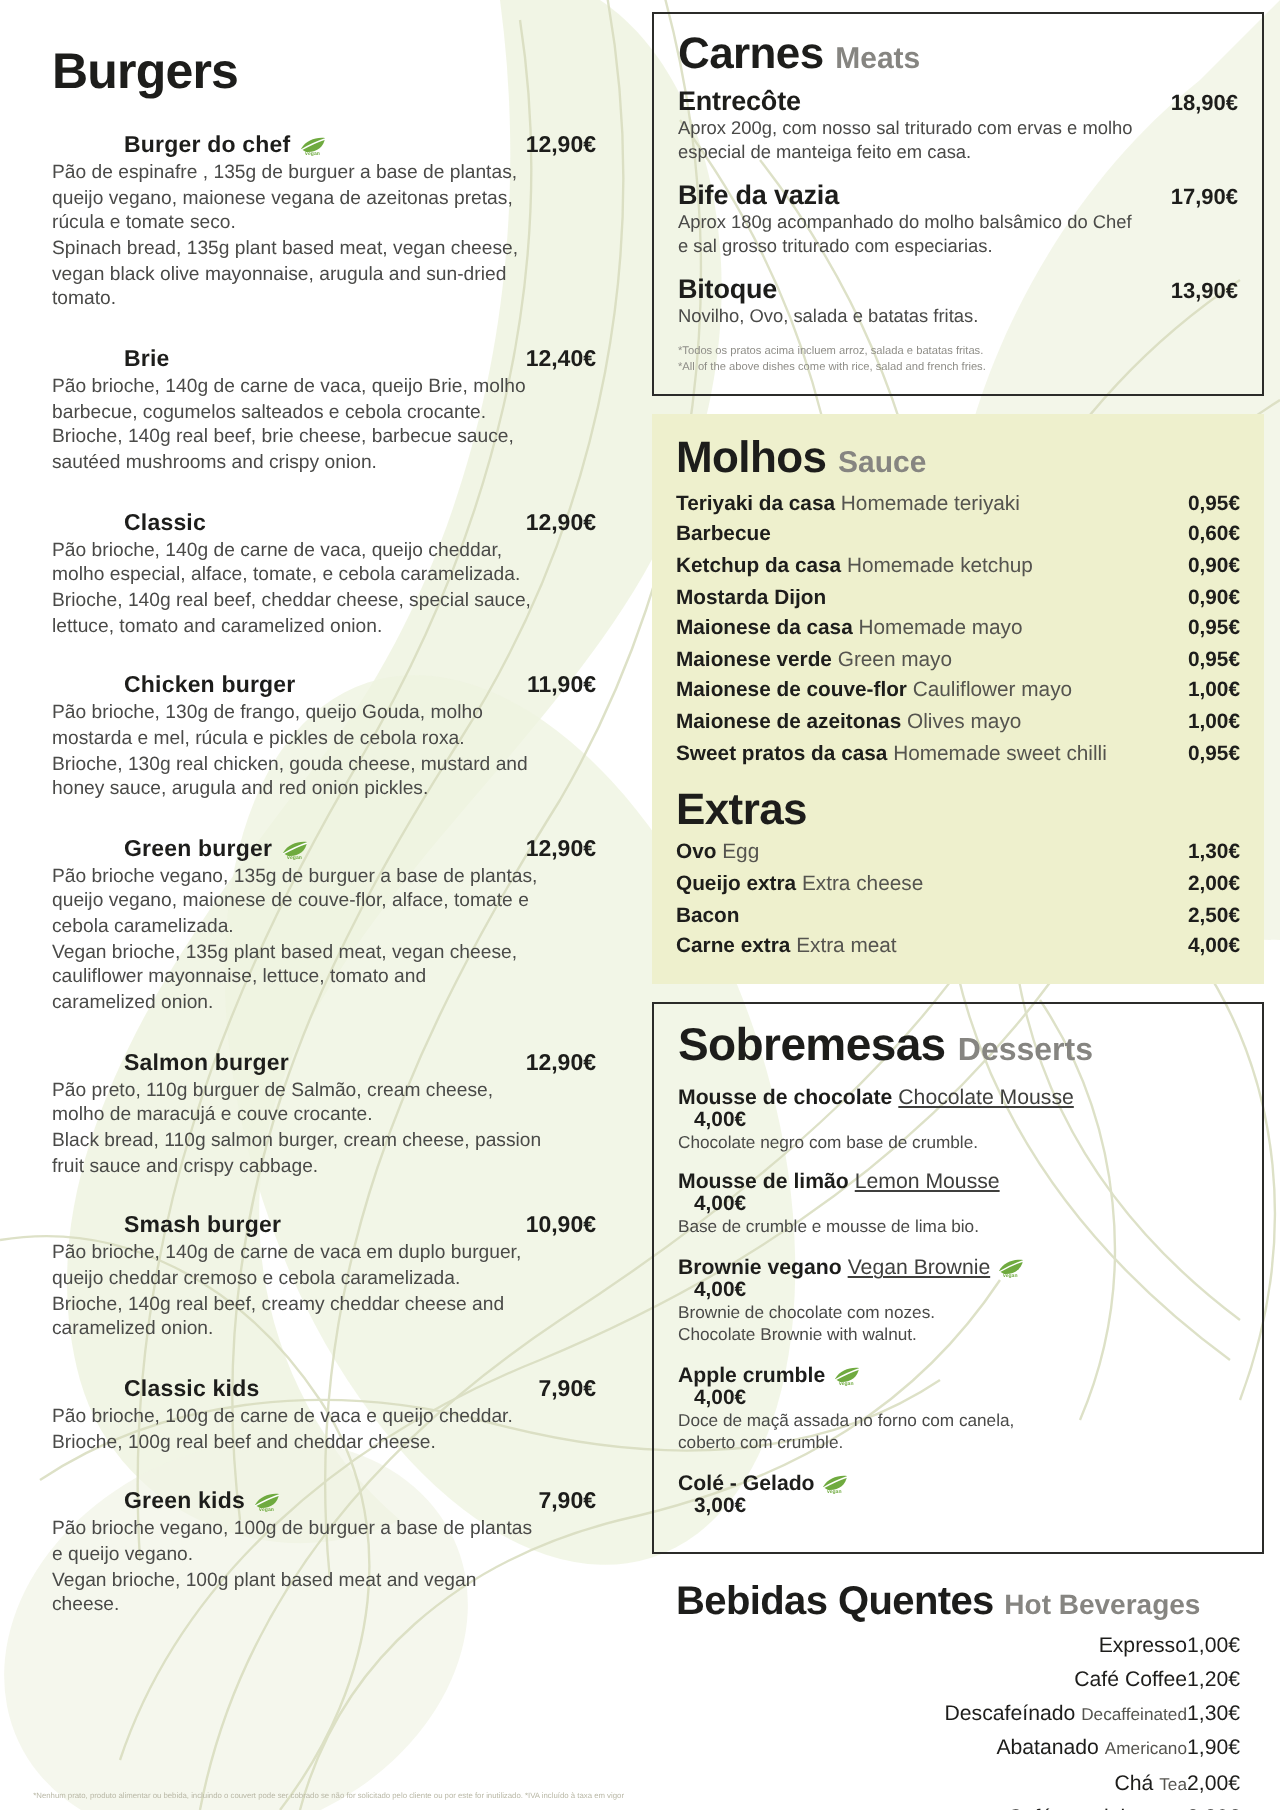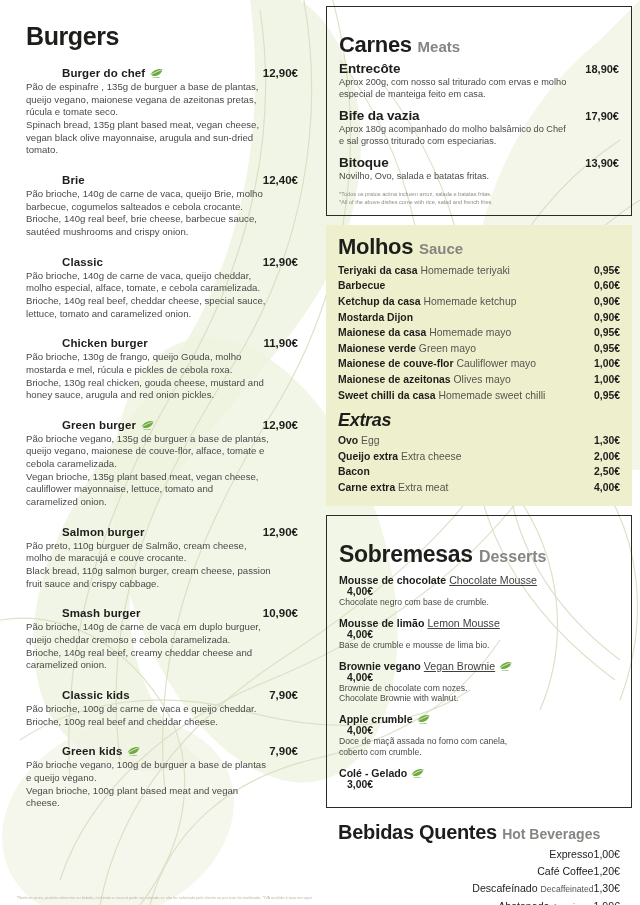--- a/index.html
+++ b/index.html
@@ -114,21 +114,21 @@
     flex: 0 0 auto;
   }
 
   
   .block {
     box-sizing: border-box;
     position: relative;
   }
   .block.bordered {
     border: 1px solid #2b2b29;
-    padding: 26px 12px 8px 12px;
+    padding: 8px 12px 8px 12px;
   }
   .block.tinted {
     background: #eef0cd;
     padding: 10px 12px 10px 12px;
   }
   .block.plain {
     padding: 8px 12px 0 12px;
   }
 
   
@@ -183,26 +183,25 @@
   .footnote {
     font-size: 5.6px;
     line-height: 1.5;
     color: #8f8e88;
     white-space: pre-line;
     margin-top: 7px;
   }
 
   
   .sub-title {
-    font-size: 18px;
+    font-size: 22px;
     font-weight: bold;
     letter-spacing: -0.3px;
     margin: 8px 0 3px 0;
     line-height: 1.05;
-    font-style: italic;
   }
 
   
   .dessert {
     margin-bottom: 9px;
   }
   .dessert-head {
     display: flex;
     align-items: baseline;
     justify-content: space-between;
@@ -506,21 +505,21 @@
           </div>
           <div class="row">
             <span class="label"><span>Maionese de couve-flor</span> <span class="en">Cauliflower mayo</span></span>
             <span class="price">1,00€</span>
           </div>
           <div class="row">
             <span class="label"><span>Maionese de azeitonas</span> <span class="en">Olives mayo</span></span>
             <span class="price">1,00€</span>
           </div>
           <div class="row">
-            <span class="label"><span>Sweet chilli da casa</span> <span class="en">Homemade sweet chilli</span></span>
+            <span class="label"><span>Sweet pratos da casa</span> <span class="en">Homemade sweet chilli</span></span>
             <span class="price">0,95€</span>
           </div>
         </div>
       <div class="sub-title">Extras</div>
       <div id="extras-list">
           <div class="row">
             <span class="label"><span>Ovo</span> <span class="en">Egg</span></span>
             <span class="price">1,30€</span>
           </div>
           <div class="row">

